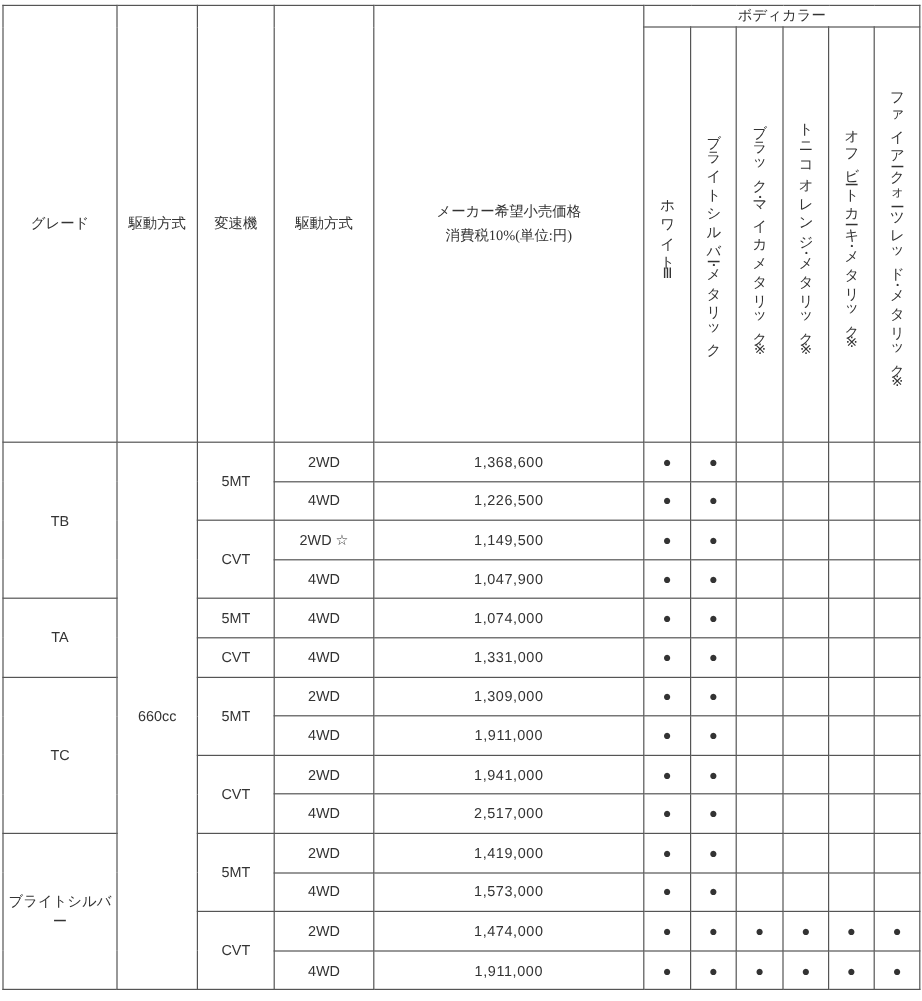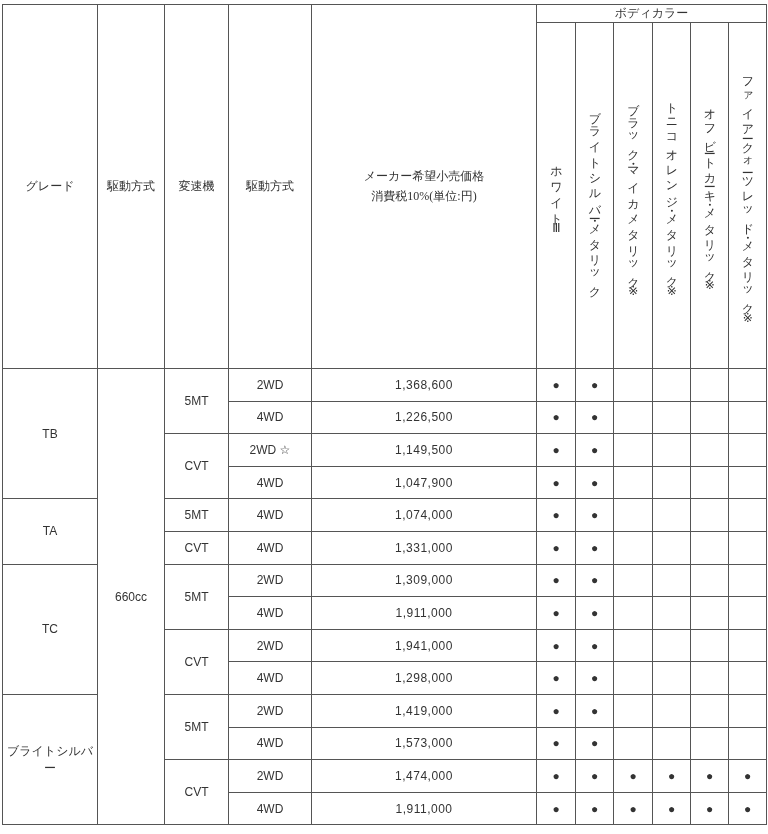--- a/index.html
+++ b/index.html
@@ -196,21 +196,21 @@
         <td class="price-cell">1,941,000</td>
         <td class="dot-cell">●</td>
         <td class="dot-cell">●</td>
         <td class="dot-cell"></td>
         <td class="dot-cell"></td>
         <td class="dot-cell"></td>
         <td class="dot-cell"></td>
       </tr>
       <tr>
         <td class="drive-cell">4WD</td>
-        <td class="price-cell">1,298,000</td>
+        <td class="price-cell">2,517,000</td>
         <td class="dot-cell">●</td>
         <td class="dot-cell">●</td>
         <td class="dot-cell"></td>
         <td class="dot-cell"></td>
         <td class="dot-cell"></td>
         <td class="dot-cell"></td>
       </tr>
       <tr>
         <td class="grade-cell" rowspan="4">ブライトシルバー</td>
         <td class="transmission-cell" rowspan="2">5MT</td>

